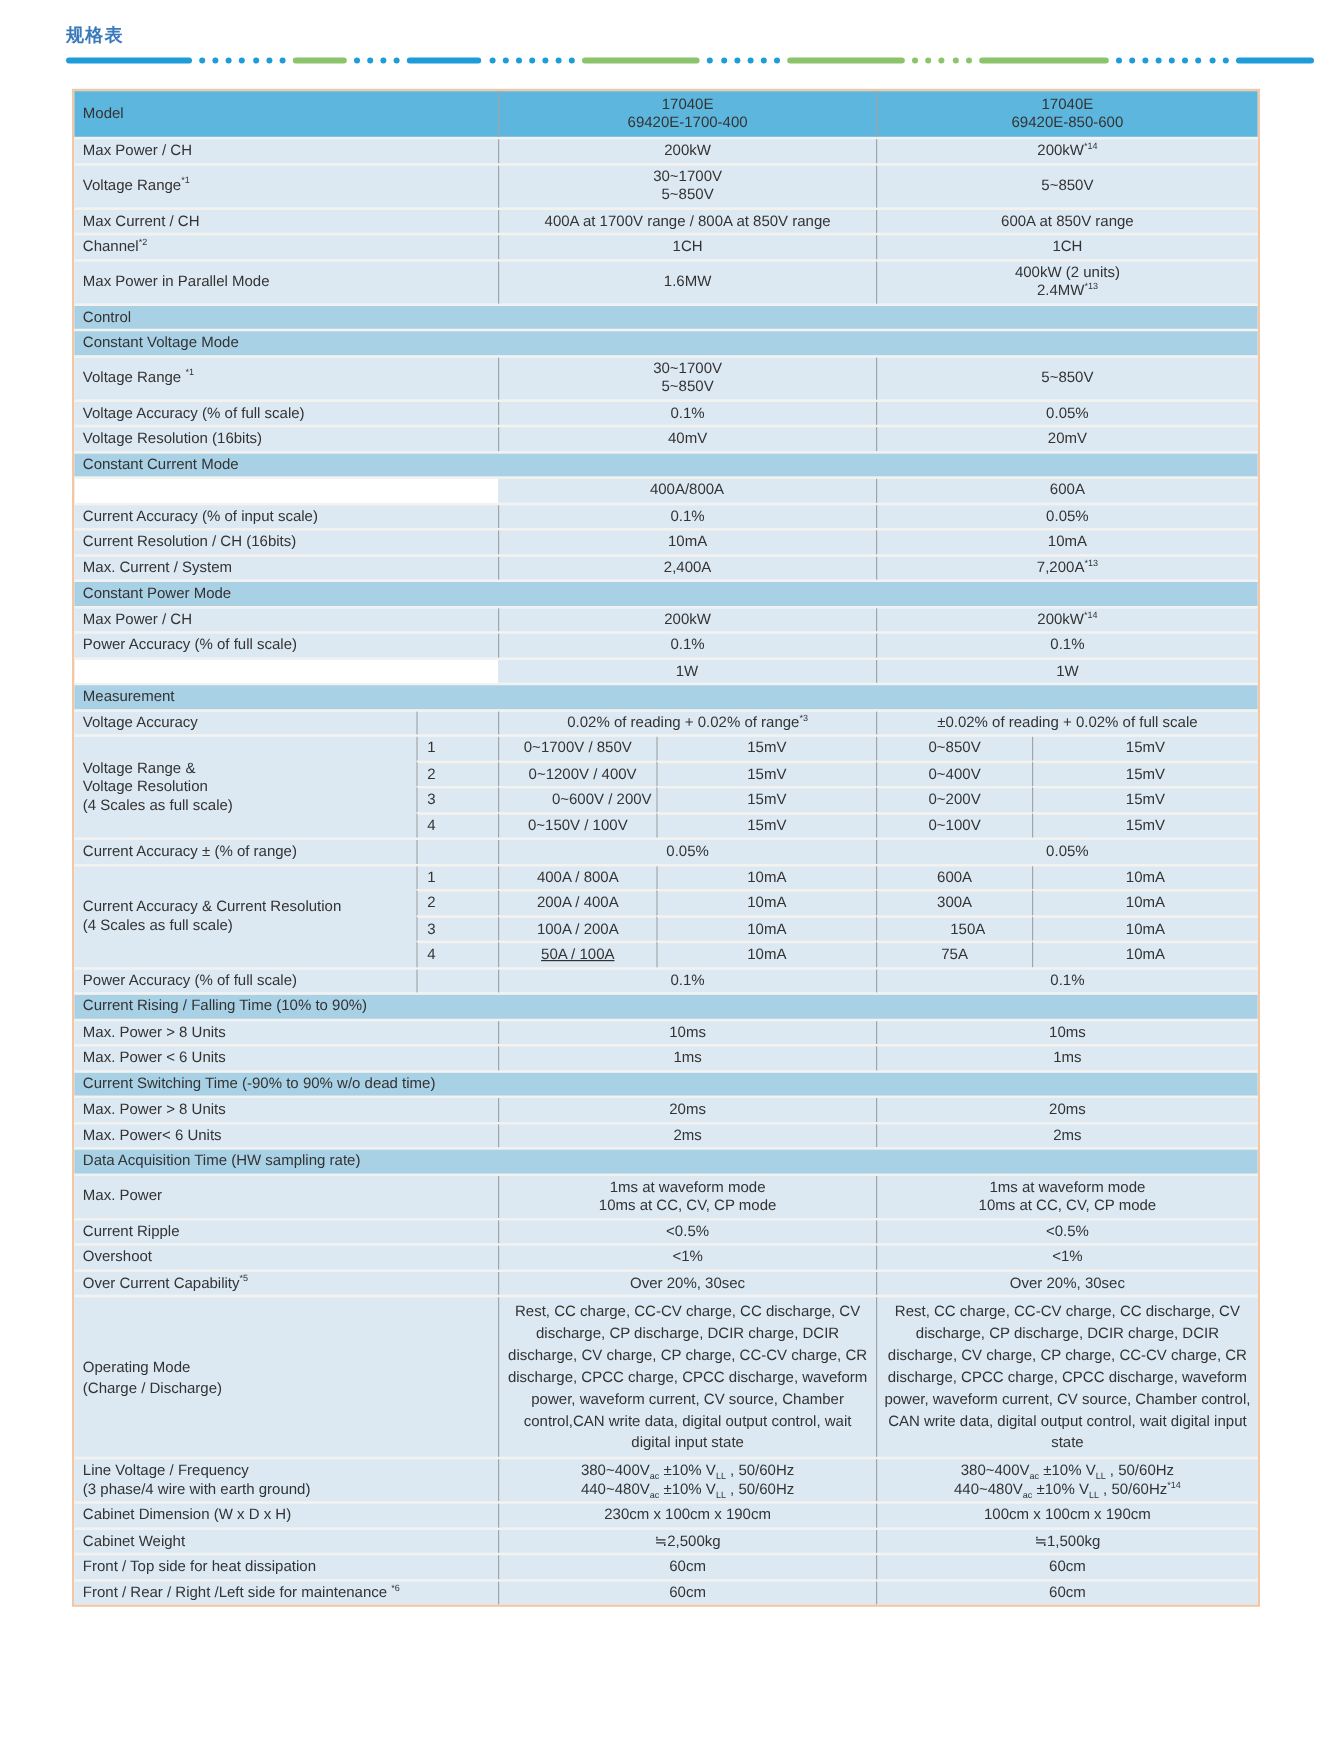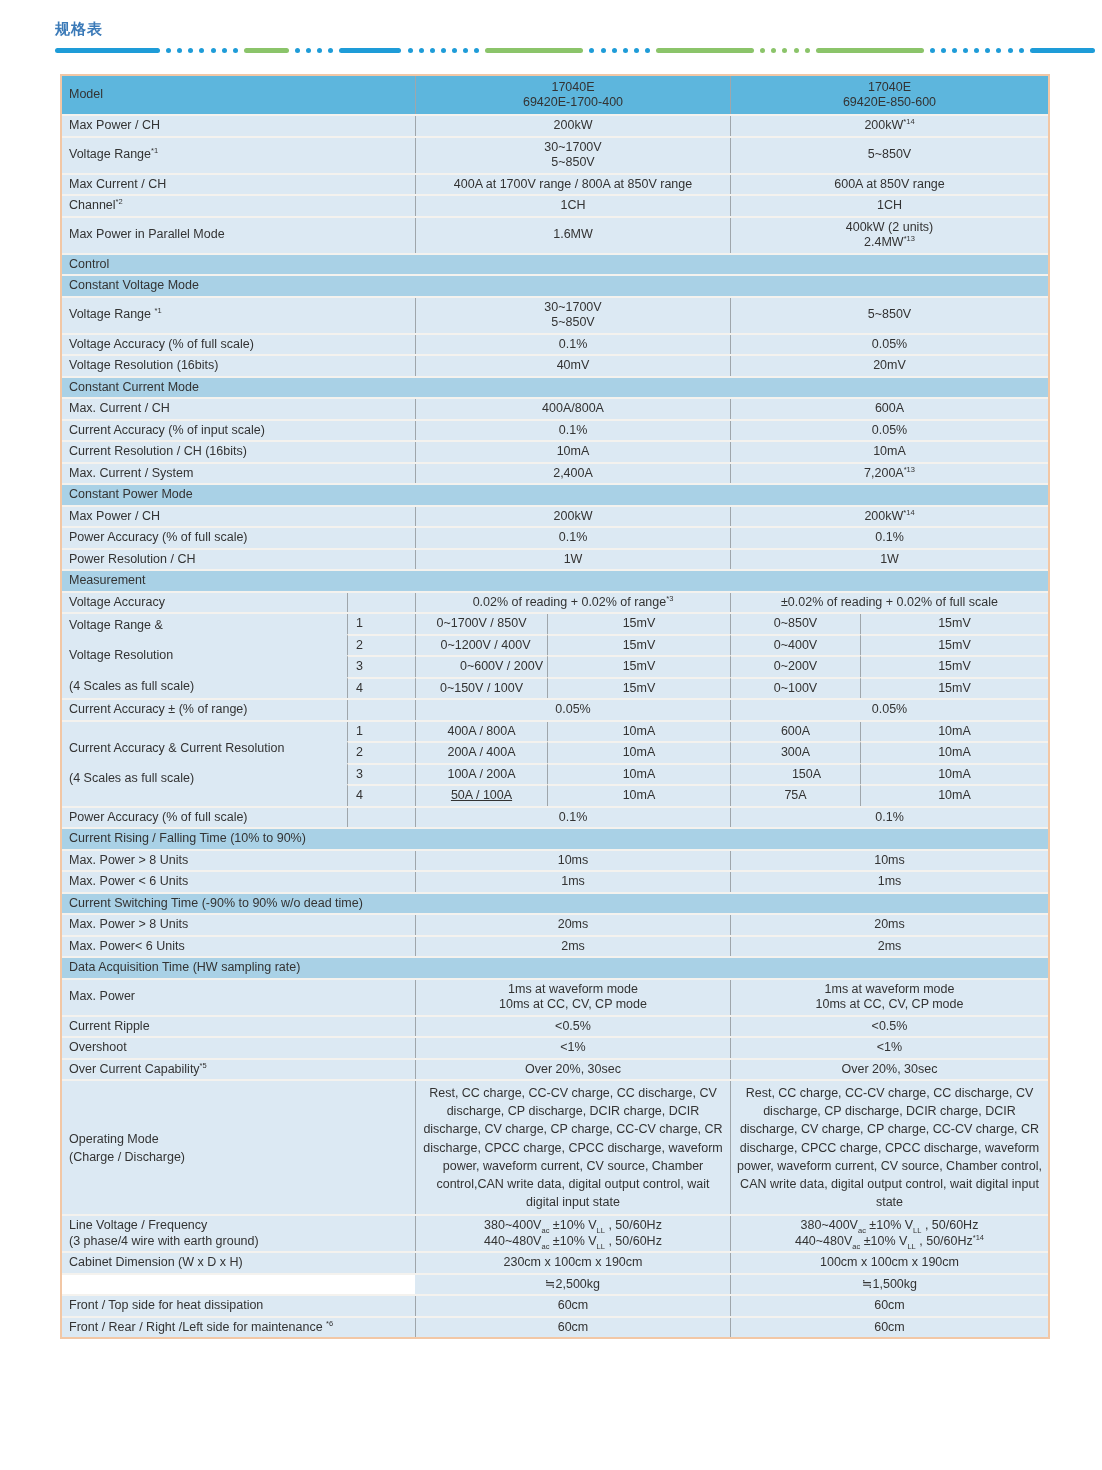--- a/index.html
+++ b/index.html
@@ -46,21 +46,21 @@
   .sp34{grid-column:3 / 5;}
   .sp56{grid-column:5 / 7;}
   .c1{grid-column:1 / 2;}
   .c2{grid-column:2 / 3;}
   .sec{
     grid-column:1 / -1;background:var(--section-bg,#a9d1e6);
     text-align:left;padding-left:7px;
   }
   .model .cell{background:var(--model-bg,#5db6dd);min-height:34px;}
   .group{grid-template-rows:repeat(4,auto);}
-  .group .glabel{grid-column:1 / 2;grid-row:1 / 5;gap:15px;}
+  .group .glabel{grid-column:1 / 2;grid-row:1 / 5;}
   .group .bt{border-top:2px solid var(--row-divider,#f4f2ee);}
   .tall .cell{line-height:18.2px;padding-top:3px;padding-bottom:3px;}
   sup{font-size:7.5px;line-height:0;vertical-align:super;}
   sub{font-size:7.5px;line-height:0;vertical-align:sub;}
   .ln{min-height:0;}
 </style>
 </head>
 <body>
 
 <div class="page">
@@ -226,23 +226,20 @@
         <div class="cell val sp56">
           <div class="ln">20mV</div>
         </div>
       </div>
       <div class="t-row section">
         <div class="cell sec">
           <div class="ln">Constant Current Mode</div>
         </div>
       </div>
       <div class="t-row">
-        <div class="cell lbl sp12">
-          <div class="ln">Max. Current / CH</div>
-        </div>
         <div class="cell val sp34">
           <div class="ln">400A/800A</div>
         </div>
         <div class="cell val sp56">
           <div class="ln">600A</div>
         </div>
       </div>
       <div class="t-row">
         <div class="cell lbl sp12">
           <div class="ln">Current Accuracy (% of input scale)</div>
@@ -297,23 +294,20 @@
           <div class="ln">Power Accuracy (% of full scale)</div>
         </div>
         <div class="cell val sp34">
           <div class="ln">0.1%</div>
         </div>
         <div class="cell val sp56">
           <div class="ln">0.1%</div>
         </div>
       </div>
       <div class="t-row">
-        <div class="cell lbl sp12">
-          <div class="ln">Power Resolution / CH</div>
-        </div>
         <div class="cell val sp34">
           <div class="ln">1W</div>
         </div>
         <div class="cell val sp56">
           <div class="ln">1W</div>
         </div>
       </div>
       <div class="t-row section">
         <div class="cell sec">
           <div class="ln">Measurement</div>
@@ -624,20 +618,23 @@
           <div class="ln">Cabinet Dimension (W x D x H)</div>
         </div>
         <div class="cell val sp34">
           <div class="ln">230cm x 100cm x 190cm</div>
         </div>
         <div class="cell val sp56">
           <div class="ln">100cm x 100cm x 190cm</div>
         </div>
       </div>
       <div class="t-row">
+        <div class="cell lbl sp12">
+          <div class="ln">Cabinet Weight</div>
+        </div>
         <div class="cell val sp34">
           <div class="ln">≒2,500kg</div>
         </div>
         <div class="cell val sp56">
           <div class="ln">≒1,500kg</div>
         </div>
       </div>
       <div class="t-row">
         <div class="cell lbl sp12">
           <div class="ln">Front / Top side for heat dissipation</div>

